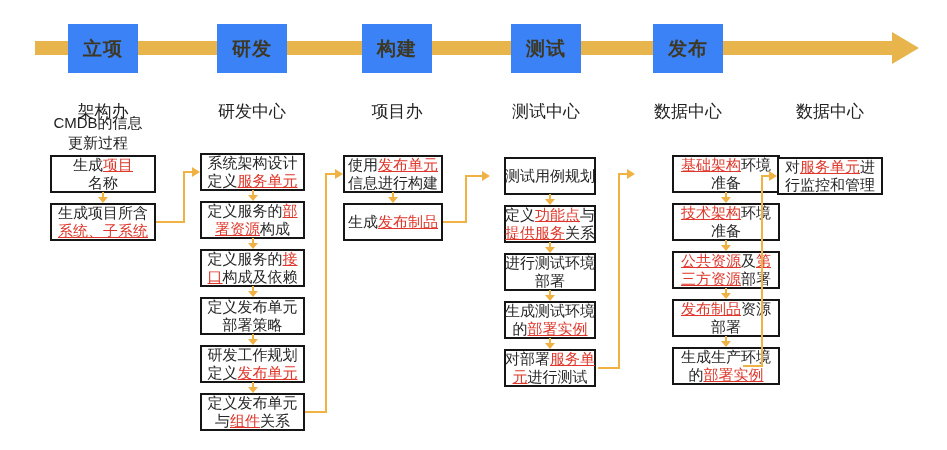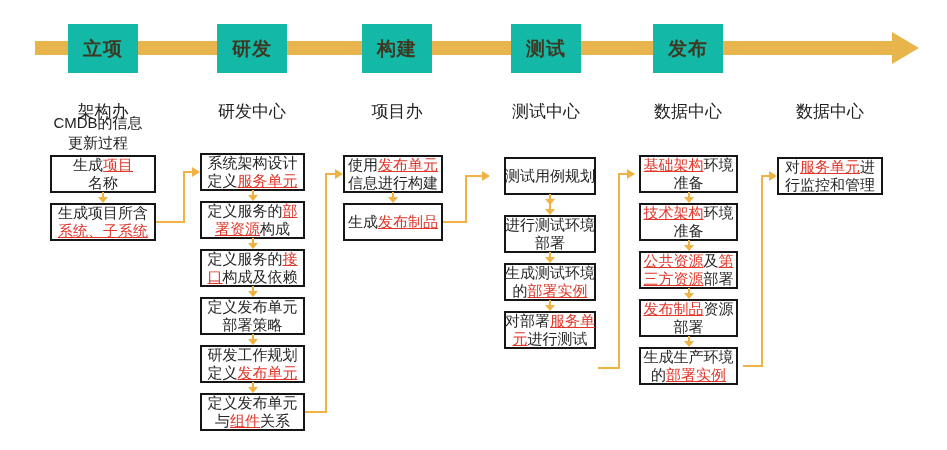--- a/index.html
+++ b/index.html
@@ -4,21 +4,21 @@
 <style>
   html,body{margin:0;padding:0;background:#fff;}
   .canvas{
     position:relative;width:947px;height:450px;overflow:hidden;background:#fff;
     font-family:"Liberation Sans","DejaVu Sans",sans-serif;color:#262626;
   }
   
   .band{position:absolute;left:35px;top:41px;width:858px;height:14px;background:#E8B44C;}
   .band-head{position:absolute;left:892px;top:32px;width:0;height:0;
     border-top:16px solid transparent;border-bottom:16px solid transparent;border-left:27px solid #E8B44C;}
-  .stage-node{position:absolute;top:24px;width:70px;height:49px;background:#14b8a6;
+  .stage-node{position:absolute;top:24px;width:70px;height:49px;background:#3b82f6;
     display:flex;align-items:center;justify-content:center;
     font-size:19px;font-weight:bold;color:#3E3823;letter-spacing:1px;}
   .org-label{position:absolute;top:100px;transform:translateX(-50%);font-size:17px;color:#222;white-space:nowrap;}
   
   .caption{position:absolute;left:6px;top:113px;width:96px;text-align:center;
     font-size:15px;line-height:20px;color:#222;margin-left:44px;}
   
   .flow-col{position:absolute;display:flex;flex-direction:column;}
   .fbox{box-sizing:border-box;border:2px solid #151515;background:#fff;height:38px;
     display:flex;align-items:center;justify-content:center;}
@@ -101,34 +101,37 @@
       <div class="v-arrow"></div>
       <div class="fbox">
         <div class="txt"><span>生成</span><span class="red">发布制品</span></div>
       </div>
     </div>
   <div class="flow-col" style="left:504px;top:157px;width:92px">
       <div class="fbox">
         <div class="txt"><span>测试用例规划</span></div>
       </div>
       <div class="v-arrow"></div>
+      <div class="fbox">
+        <div class="txt"><span>定义</span><span class="red">功能点</span><span>与</span><br><span class="red">提供服务</span><span>关系</span></div>
+      </div>
       <div class="v-arrow"></div>
       <div class="fbox">
         <div class="txt"><span>进行测试环境</span><br><span>部署</span></div>
       </div>
       <div class="v-arrow"></div>
       <div class="fbox">
         <div class="txt"><span>生成测试环境</span><br><span>的</span><span class="red">部署实例</span></div>
       </div>
       <div class="v-arrow"></div>
       <div class="fbox">
         <div class="txt"><span>对部署</span><span class="red">服务单</span><br><span class="red">元</span><span>进行测试</span></div>
       </div>
     </div>
-  <div class="flow-col" style="left:639px;top:155px;width:99px">
+  <div class="flow-col" style="left:672px;top:155px;width:108px">
       <div class="fbox">
         <div class="txt"><span class="red">基础架构</span><span>环境</span><br><span>准备</span></div>
       </div>
       <div class="v-arrow"></div>
       <div class="fbox">
         <div class="txt"><span class="red">技术架构</span><span>环境</span><br><span>准备</span></div>
       </div>
       <div class="v-arrow"></div>
       <div class="fbox">
         <div class="txt"><span class="red">公共资源</span><span>及</span><span class="red">第</span><br><span class="red">三方资源</span><span>部署</span></div>

